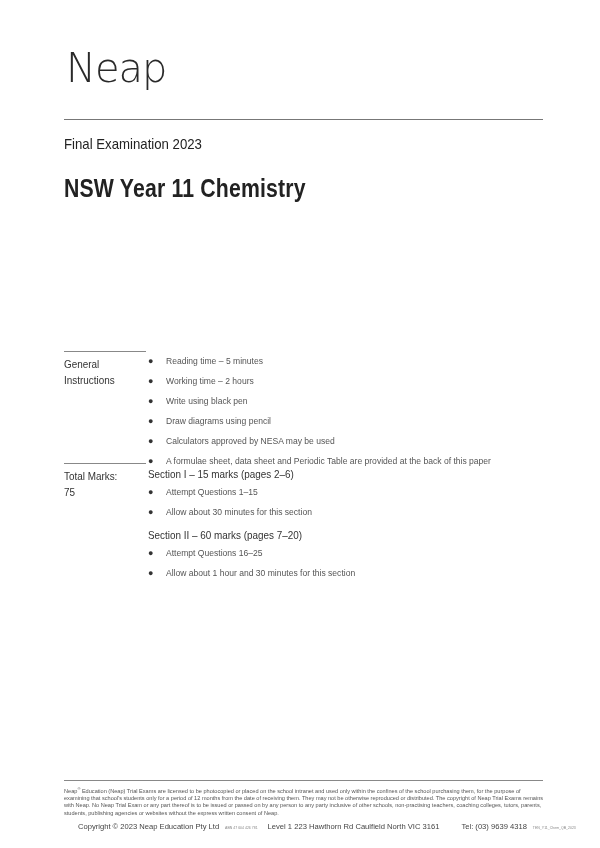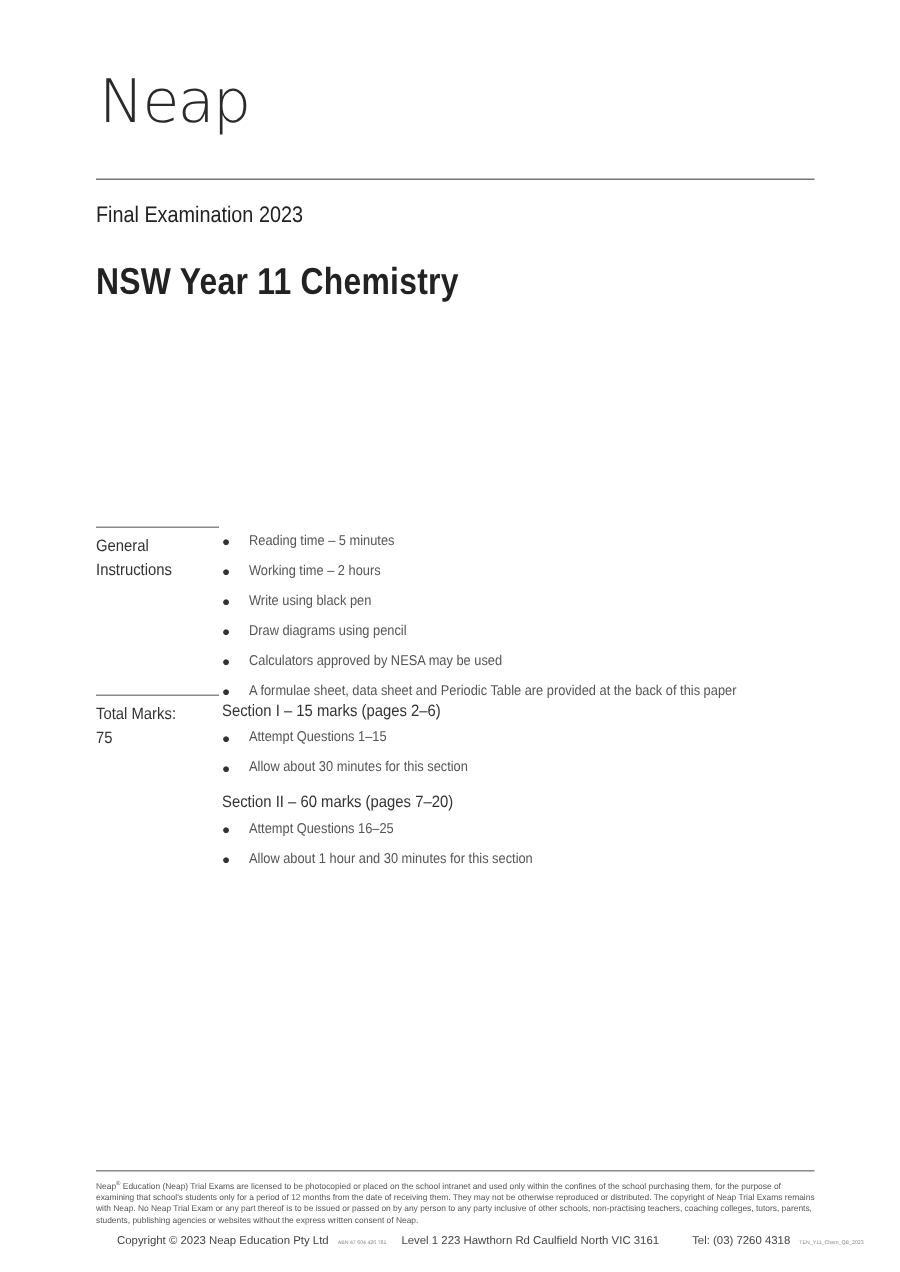--- a/index.html
+++ b/index.html
@@ -90,15 +90,15 @@
   </div>
 </div>
 
 <div class="rule-bottom"></div>
 <div class="legal"><span>Neap</span><sup>®</sup><span> Education (Neap) Trial Exams are licensed to be photocopied or placed on the school intranet and used only within the confines of the school purchasing them, for the purpose of examining that school's students only for a period of 12 months from the date of receiving them. They may not be otherwise reproduced or distributed. The copyright of Neap Trial Exams remains with Neap. No Neap Trial Exam or any part thereof is to be issued or passed on by any person to any party inclusive of other schools, non-practising teachers, coaching colleges, tutors, parents, students, publishing agencies or websites without the express written consent of Neap.</span></div>
 
 <div class="footer">
   <span>Copyright © 2023 Neap Education Pty Ltd</span>
   <span class="tiny">ABN 47 604 426 781</span>
   <span style="margin-left:4px;text-align:right;">Level 1 223 Hawthorn Rd Caulfield North VIC 3161</span>
-  <span style="margin-left:22px;">Tel: (03) 7260 4318</span>
+  <span style="margin-left:22px;">Tel: (03) 9639 4318</span>
   <span class="tiny">TEN_Y11_Chem_QB_2023</span>
 </div>
 
 </body></html>

